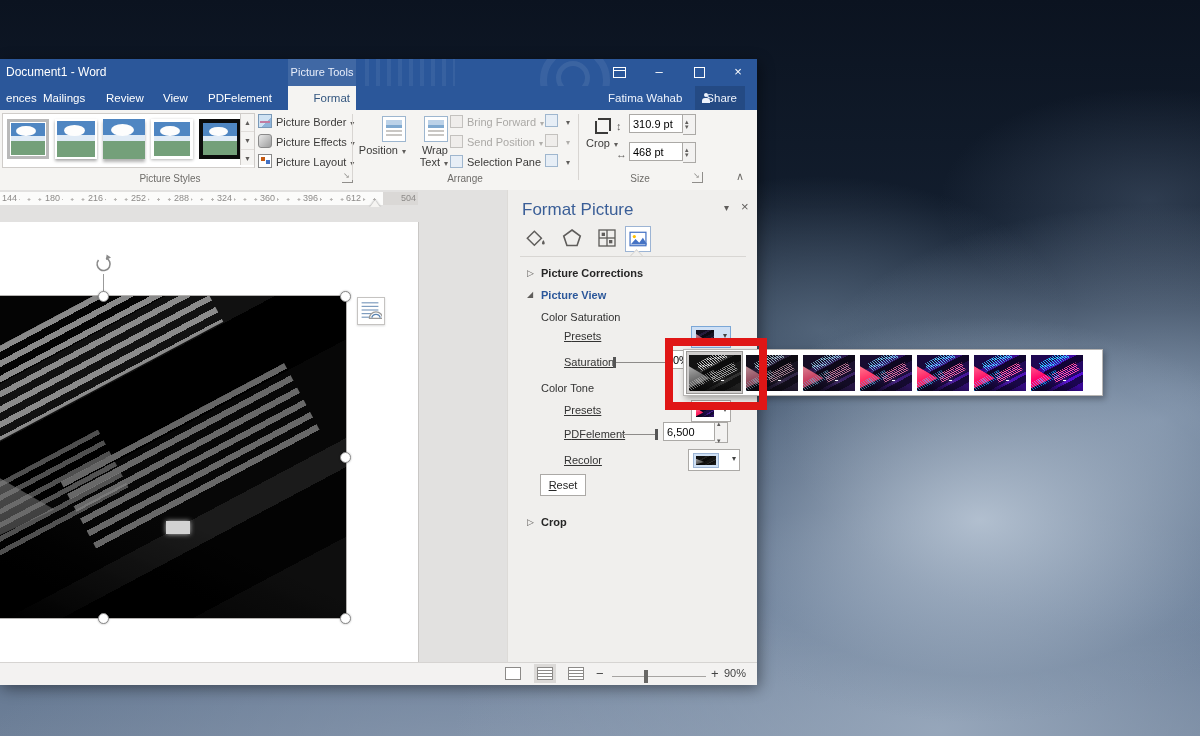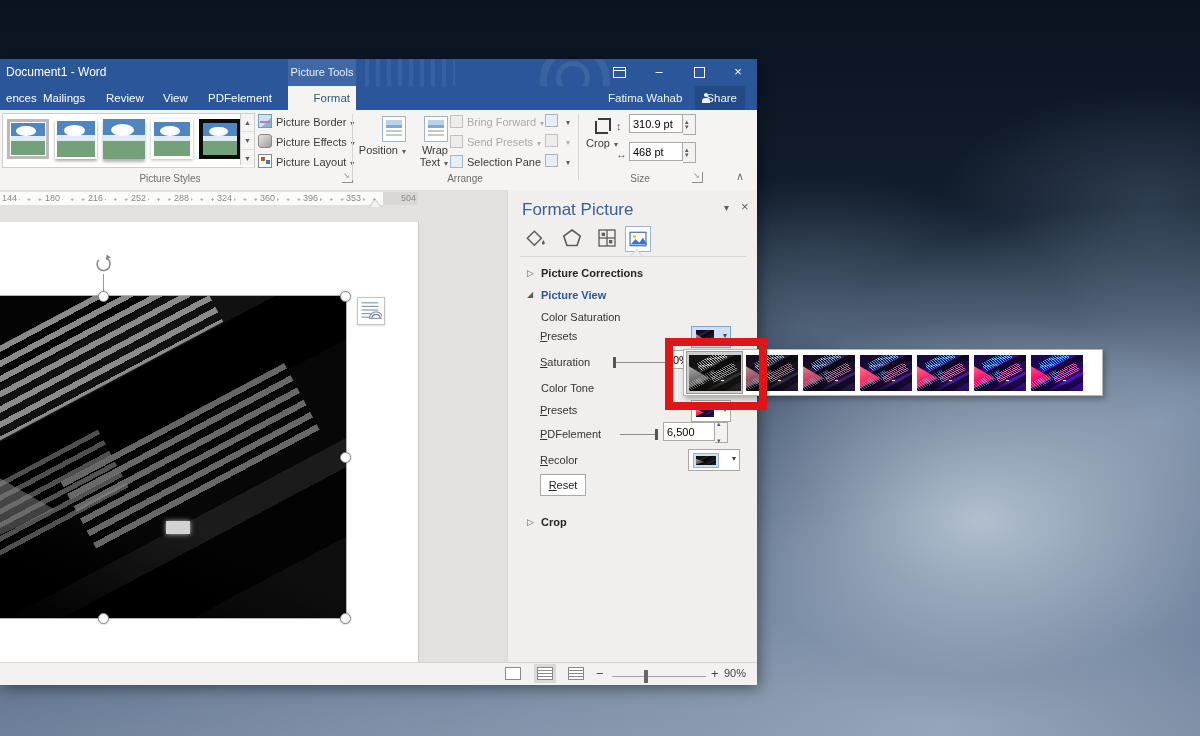--- a/index.html
+++ b/index.html
@@ -118,21 +118,21 @@
   #pane-dd{position:absolute;left:216px;top:12px;color:#5f5d5b;font-size:10px;}
   #pane-x{position:absolute;left:233px;top:9px;color:#5f5d5b;font-size:13px;}
   .ptool{position:absolute;top:36px;width:24px;height:24px;}
   .ptool.sel{border:1px solid #9cb4d4;background:#fff;box-shadow:0 0 0 1px #fff inset;}
   #pane-hr{position:absolute;left:12px;top:66px;width:226px;height:1px;background:#d8d6d3;}
   #pane-caret{position:absolute;left:124px;top:61px;width:8px;height:8px;background:#f0efed;border-left:1px solid #d8d6d3;border-top:1px solid #d8d6d3;transform:rotate(45deg);}
   .sechead{position:absolute;left:33px;font-weight:bold;color:#262626;}
   .sechead.blue{color:#2b579a;}
   .secarrow{position:absolute;left:19px;font-size:9px;color:#5f5d5b;}
   .subhead{position:absolute;left:33px;color:#333;}
-  .rowlabel{position:absolute;left:32px;color:#333;}
+  .rowlabel{position:absolute;left:56px;color:#333;text-decoration:underline;}
   .accel::first-letter{text-decoration:underline;}
   .pbtn{position:absolute;box-sizing:border-box;border:1px solid #aba9a6;background:#fff;}
   .pbtn.open{background:#cfe0f5;border-color:#7ba7d7;}
   .pbtn .tinyart{position:absolute;left:4px;top:3px;width:18px;height:13px;}
   .pbtn .tinydd{position:absolute;right:3px;top:4px;font-size:8px;color:#444;}
   .slidertrack{position:absolute;height:1px;background:#8d8b89;}
   .sliderhandle{position:absolute;width:3px;height:11px;background:#555;top:-5px;}
   #resetbtn{position:absolute;left:32px;top:284px;width:46px;height:22px;background:#fff;border:1px solid #aba9a6;text-align:center;line-height:20px;box-sizing:border-box;}
   
   #satgal{position:absolute;left:683px;top:349px;width:420px;height:47px;background:#fff;border:1px solid #b8b6b4;box-shadow:2px 3px 6px rgba(0,0,0,.3);box-sizing:border-box;display:flex;align-items:center;padding-left:2px;z-index:50;}
@@ -198,21 +198,21 @@
       <div class="rbtnrow" style="top:2px"><span class="mini-ic pen"></span><span class="dd">Picture Border</span></div>
       <div class="rbtnrow" style="top:22px"><span class="mini-ic fx"></span><span class="dd">Picture Effects</span></div>
       <div class="rbtnrow" style="top:42px"><span class="mini-ic lay"></span><span class="dd">Picture Layout</span></div>
       <div class="grouplabel" style="left:110px;width:120px">Picture Styles</div>
       <div class="launcher" style="left:342px"></div>
       <div class="vsep" style="left:352px"></div>
 
       <div class="bigbtn" style="left:358px"><span class="bicon"></span><br><span class="dd">Position</span></div>
       <div class="bigbtn" style="left:406px;width:42px"><span class="bicon"></span><br><span class="dd">Wrap Text</span></div>
       <div class="rbtnrow disab" style="left:450px;top:2px"><span class="icsq gray"></span><span class="ddg">Bring Forward</span></div>
-      <div class="rbtnrow disab" style="left:450px;top:22px"><span class="icsq gray"></span><span class="ddg">Send Presets</span></div>
+      <div class="rbtnrow disab" style="left:450px;top:22px"><span class="icsq gray"></span><span class="ddg">Send Position</span></div>
       <div class="rbtnrow" style="left:450px;top:42px"><span class="icsq"></span><span>Selection Pane</span></div>
       <div class="minirow" style="top:2px"><span class="icsq"></span><span class="dd"></span></div>
       <div class="minirow disab" style="top:22px"><span class="icsq gray"></span><span class="ddg"></span></div>
       <div class="minirow" style="top:42px"><span class="icsq"></span><span class="dd"></span></div>
       <div class="grouplabel" style="left:420px;width:90px">Arrange</div>
       <div class="vsep" style="left:578px"></div>
 
       <div id="cropbtn"><span class="cropglyph"></span><br><span class="dd">Crop</span></div>
       <div class="sizerow" style="top:4px">
         <span class="sizeic">↕</span><input class="field" style="width: 54px;" readonly="" value="310.9 pt"><span class="spin"></span>
@@ -230,21 +230,21 @@
         <div id="marginzone">504</div>
         <div id="indentmark"></div>
       <span class="rtick" style="left: 0px;">144</span>
           <span class="rtick" style="left: 43px;">180</span>
           <span class="rtick" style="left: 86px;">216</span>
           <span class="rtick" style="left: 129px;">252</span>
           <span class="rtick" style="left: 172px;">288</span>
           <span class="rtick" style="left: 215px;">324</span>
           <span class="rtick" style="left: 258px;">360</span>
           <span class="rtick" style="left: 301px;">396</span>
-          <span class="rtick" style="left: 344px;">353</span>
+          <span class="rtick" style="left: 344px;">612</span>
         </div>
     </div>
 
     <div id="docarea">
       <div id="page">
         <div id="photo">
           <div class="art">
             <div class="tri"></div>
               <div class="g gA"></div>
               <div class="g gB"></div>

